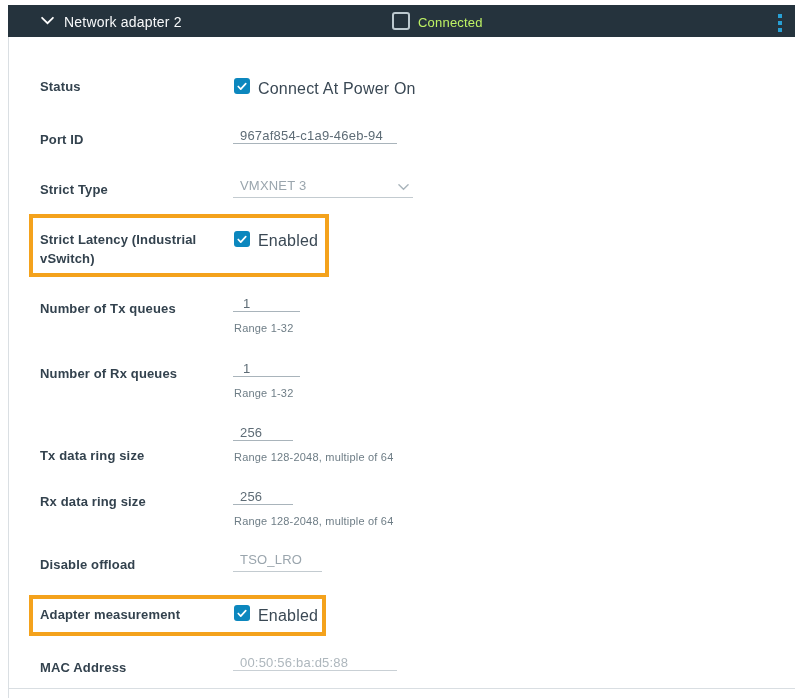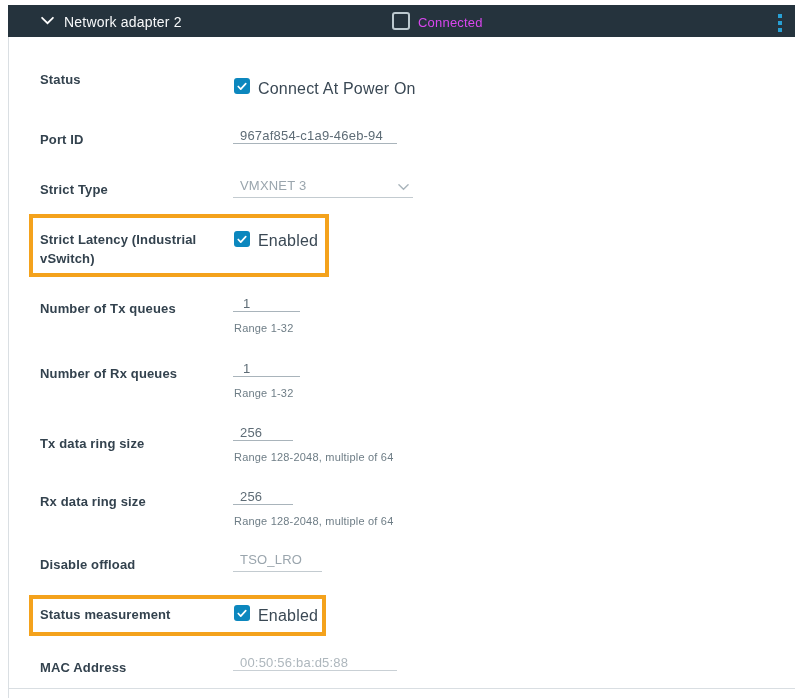--- a/index.html
+++ b/index.html
@@ -13,21 +13,21 @@
   
   .hdr{position:absolute;left:8px;top:5px;width:787px;height:32px;background:#25333d;}
   .hdr-collapse{position:absolute;left:33px;top:11px;width:13px;height:9px;color:#ffffff;cursor:pointer;}
   .hdr-title{position:absolute;left:56px;top:9px;font-size:14px;font-weight:500;color:#f7f9fa;letter-spacing:.2px;}
   .net-select{position:absolute;left:249px;top:4px;width:118px;height:25px;border-bottom:1px solid #97a4ab;
     display:flex;align-items:center;gap:9px;cursor:pointer;color:#ffffff;}
   .net-select .txt{font-size:13px;font-weight:500;letter-spacing:.2px;padding-left:6px;}
   .net-select .chev{width:11px;height:8px;color:#cdd6da;margin-top:2px;}
   .conn-cb{position:absolute;left:384px;top:7px;width:14px;height:14px;border:2px solid #bcc9cf;border-radius:3px;
     background:transparent;cursor:pointer;}
-  .conn-label{position:absolute;left:410px;top:10px;font-size:13px;color:#d946ef;letter-spacing:.2px;}
+  .conn-label{position:absolute;left:410px;top:10px;font-size:13px;color:#bef264;letter-spacing:.2px;}
   .kebab{position:absolute;right:9px;top:7px;display:flex;flex-direction:column;gap:3px;padding:2px 4px;cursor:pointer;}
   .kebab .dot{width:4px;height:4px;background:#28a0d4;}
 
   
   .flabel{position:absolute;left:40px;font-size:13px;font-weight:bold;color:#33424e;letter-spacing:.15px;}
   .cb{position:absolute;width:16px;height:16px;border-radius:3px;background:#0c87be;
     display:flex;align-items:center;justify-content:center;cursor:pointer;}
   .cb svg{width:10px;height:9px;}
   .cb-label{position:absolute;font-size:16px;color:#3a4854;letter-spacing:.2px;}
   .uinput{position:absolute;border:none;border-bottom:1px solid #a9b4bb;background:transparent;outline:none;
@@ -57,21 +57,21 @@
   <div class="hdr-title">Network adapter 2</div>
   <div class="conn-cb"></div>
   <div class="conn-label">Connected</div>
   <div class="kebab">
     <div class="dot"></div>
     <div class="dot"></div>
     <div class="dot"></div>
   </div>
 </div>
 
-<div class="flabel" style="top:72px">Status</div>
+<div class="flabel" style="top:79px">Status</div>
 <div class="cb" style="left:234px;top:78px">
   <svg viewBox="0 0 12 10">
       <path d="M1.5 5l3 3.2L10.5 1.5" stroke="#fff" stroke-width="2" fill="none" stroke-linecap="round" stroke-linejoin="round"></path>
     </svg>
 </div>
 <div class="cb-label" style="left:258px;top:80px">Connect At Power On</div>
 
 <div class="flabel" style="top:132px">Port ID</div>
 <input class="uinput" style="left: 233px; top: 128px; width: 157px;" value="967af854-c1a9-46eb-94">
 
@@ -93,38 +93,38 @@
 <div class="cb-label" style="left:258px;top:232px">Enabled</div>
 
 <div class="flabel" style="top:301px">Number of Tx queues</div>
 <input class="uinput" style="left: 233px; top: 296px; width: 57px; padding-left: 10px;" value="1">
 <div class="helper" style="left:234px;top:322px">Range 1-32</div>
 
 <div class="flabel" style="top:366px">Number of Rx queues</div>
 <input class="uinput" style="left: 233px; top: 361px; width: 57px; padding-left: 10px;" value="1">
 <div class="helper" style="left:234px;top:387px">Range 1-32</div>
 
-<div class="flabel" style="top:436px">Tx data ring size</div>
+<div class="flabel" style="top:448px">Tx data ring size</div>
 <input class="uinput" style="left: 233px; top: 425px; width: 53px;" value="256">
 <div class="helper" style="left:234px;top:451px">Range 128-2048, multiple of 64</div>
 
 <div class="flabel" style="top:494px">Rx data ring size</div>
 <input class="uinput" style="left: 233px; top: 489px; width: 53px;" value="256">
 <div class="helper" style="left:234px;top:515px">Range 128-2048, multiple of 64</div>
 
 <div class="flabel" style="top:557px">Disable offload</div>
 <div class="sel disabled" style="left:233px;top:552px;width:89px">
   <span class="txt">TSO_LRO</span>
   <svg class="chev" viewBox="0 0 12 8">
       <path d="M1 1.5l5 5 5-5" stroke="currentColor" stroke-width="1.5" fill="none" stroke-linecap="round"></path>
     </svg>
 </div>
 
 <div class="hl-box" style="left:29px;top:595px;width:289px;height:33px"></div>
-<div class="flabel" style="top:607px">Status measurement</div>
+<div class="flabel" style="top:607px">Adapter measurement</div>
 <div class="cb" style="left:234px;top:605px">
   <svg viewBox="0 0 12 10">
       <path d="M1.5 5l3 3.2L10.5 1.5" stroke="#fff" stroke-width="2" fill="none" stroke-linecap="round" stroke-linejoin="round"></path>
     </svg>
 </div>
 <div class="cb-label" style="left:258px;top:607px">Enabled</div>
 
 <div class="flabel" style="top:660px">MAC Address</div>
 <input class="uinput dis" style="left: 233px; top: 655px; width: 157px;" value="00:50:56:ba:d5:88">
 <div class="sel dark" style="left:417px;top:653px;width:88px">

